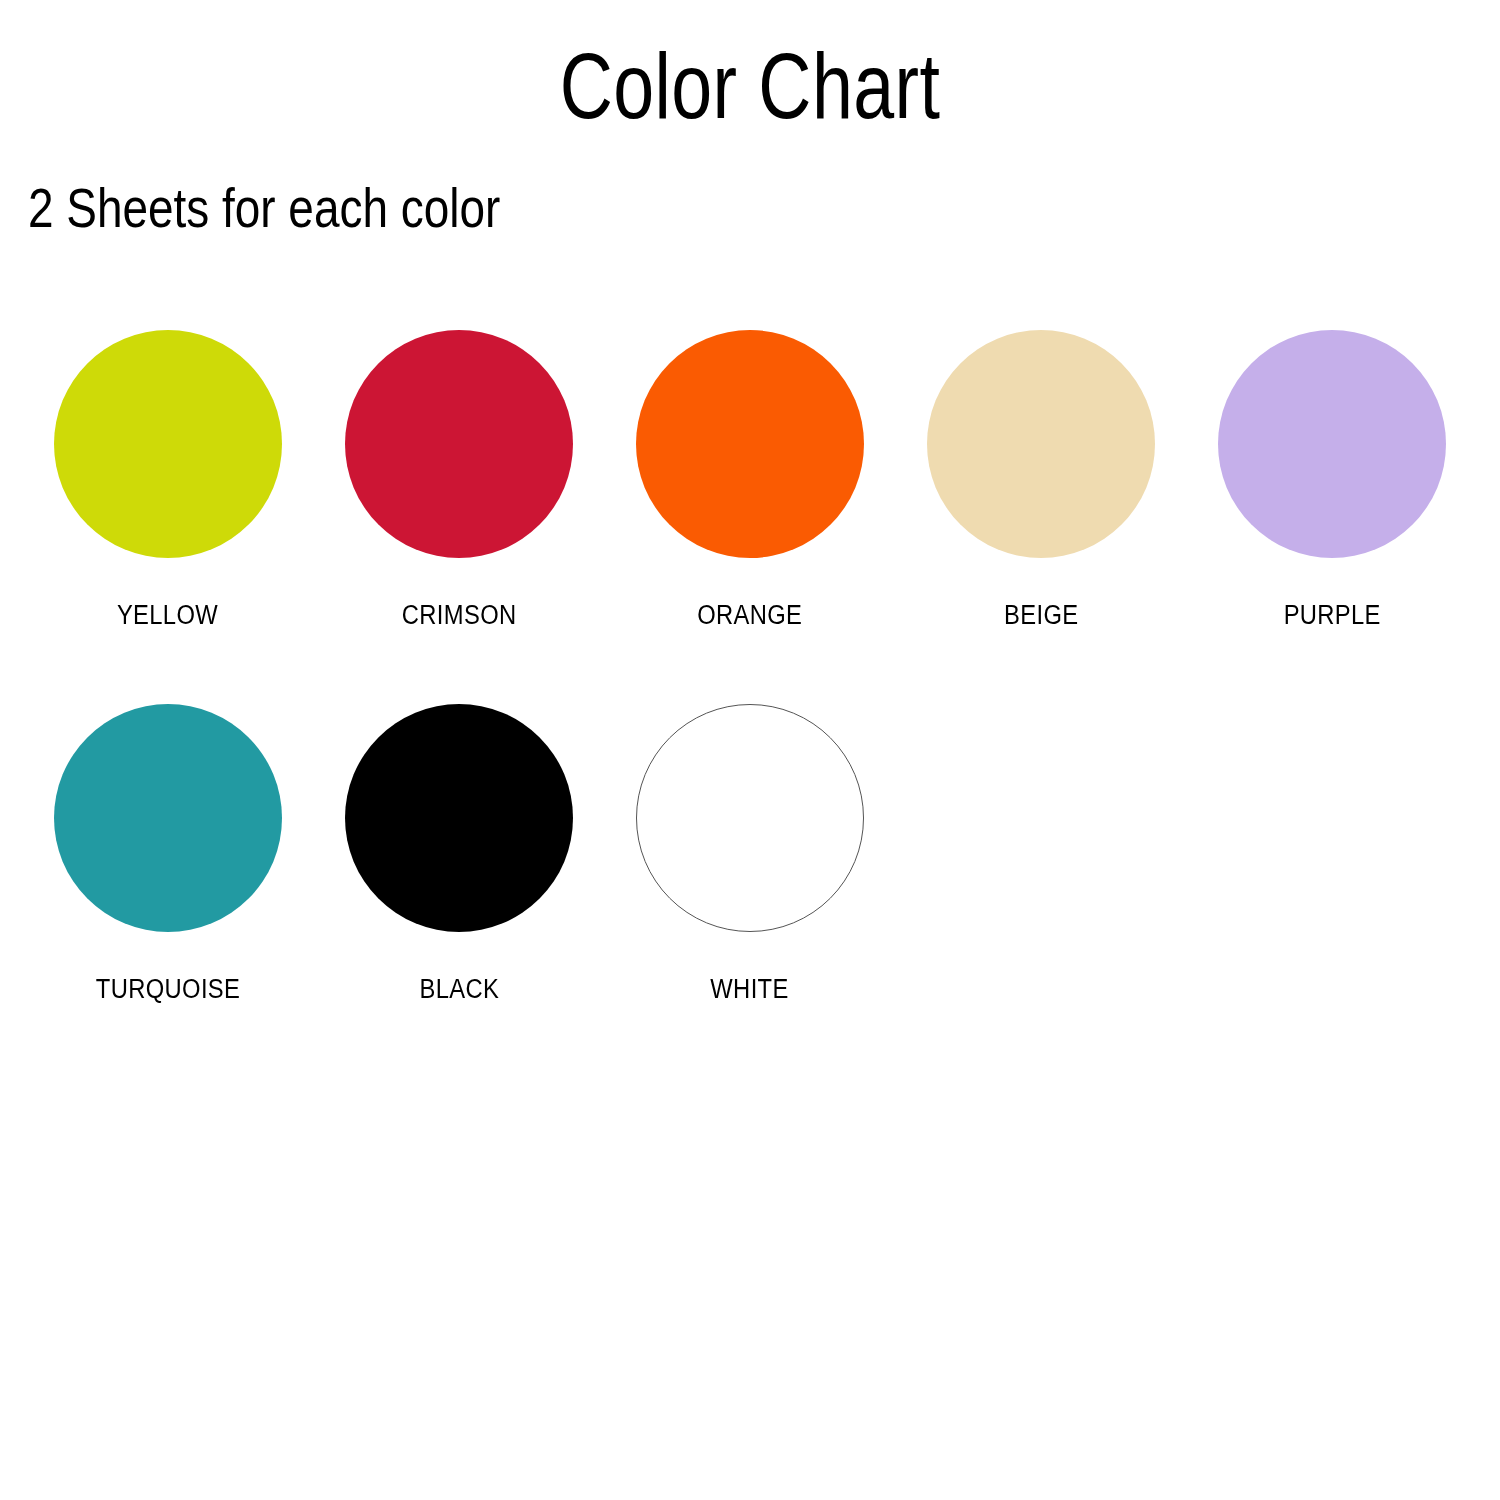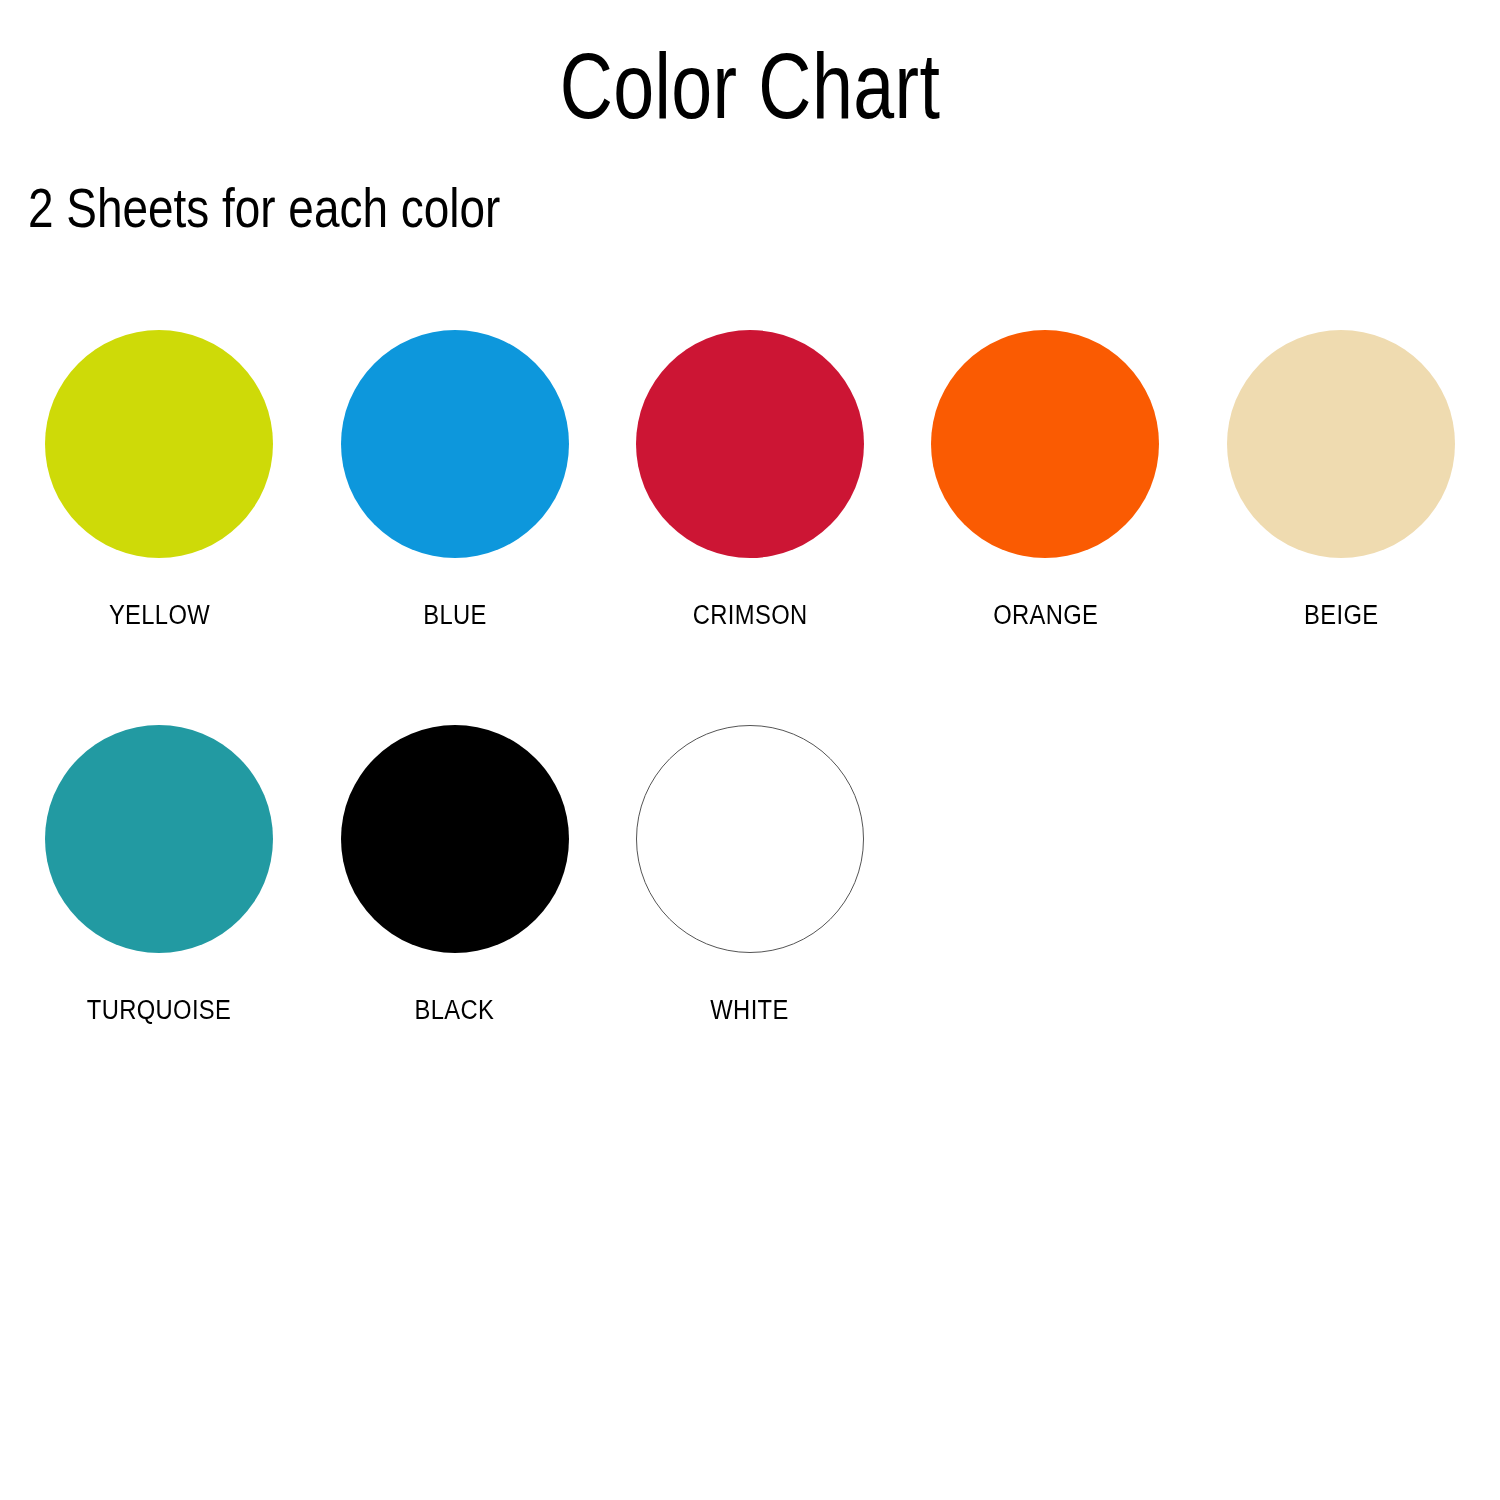--- a/index.html
+++ b/index.html
@@ -53,21 +53,20 @@
   .grid {
     position: absolute;
     top: 330px;
     left: 22px;
     width: 1456px;
     display: grid;
     grid-template-columns: repeat(5, 1fr);
     grid-auto-rows: 374px;
     column-gap: 0px;
     row-gap: 0px;
-    gap: 21px;
   }
   .cell {
     position: relative;
     display: flex;
     flex-direction: column;
     align-items: center;
   }
   .swatch {
     width: 228px;
     height: 228px;
@@ -99,35 +98,35 @@
 
   <div class="subtitle">2 Sheets for each color</div>
 
   <div class="grid">
 
     <div class="cell">
       <div class="swatch" style="background: rgb(206, 218, 8);"></div>
       <div class="label">YELLOW</div>
     </div>
     <div class="cell">
-      <div class="swatch" style="background: rgb(13, 151, 220);"></div>
-      <div class="label">BLUE</div>
-    </div>
-    <div class="cell">
       <div class="swatch" style="background: rgb(204, 21, 52);"></div>
       <div class="label">CRIMSON</div>
     </div>
     <div class="cell">
       <div class="swatch" style="background: rgb(250, 91, 2);"></div>
       <div class="label">ORANGE</div>
     </div>
 
     <div class="cell">
       <div class="swatch" style="background: rgb(239, 219, 176);"></div>
       <div class="label">BEIGE</div>
+    </div>
+    <div class="cell">
+      <div class="swatch" style="background: rgb(197, 175, 234);"></div>
+      <div class="label">PURPLE</div>
     </div>
     <div class="cell">
       <div class="swatch" style="background: rgb(34, 154, 162);"></div>
       <div class="label">TURQUOISE</div>
     </div>
 
     <div class="cell">
       <div class="swatch" style="background: rgb(0, 0, 0);"></div>
       <div class="label">BLACK</div>
     </div>

